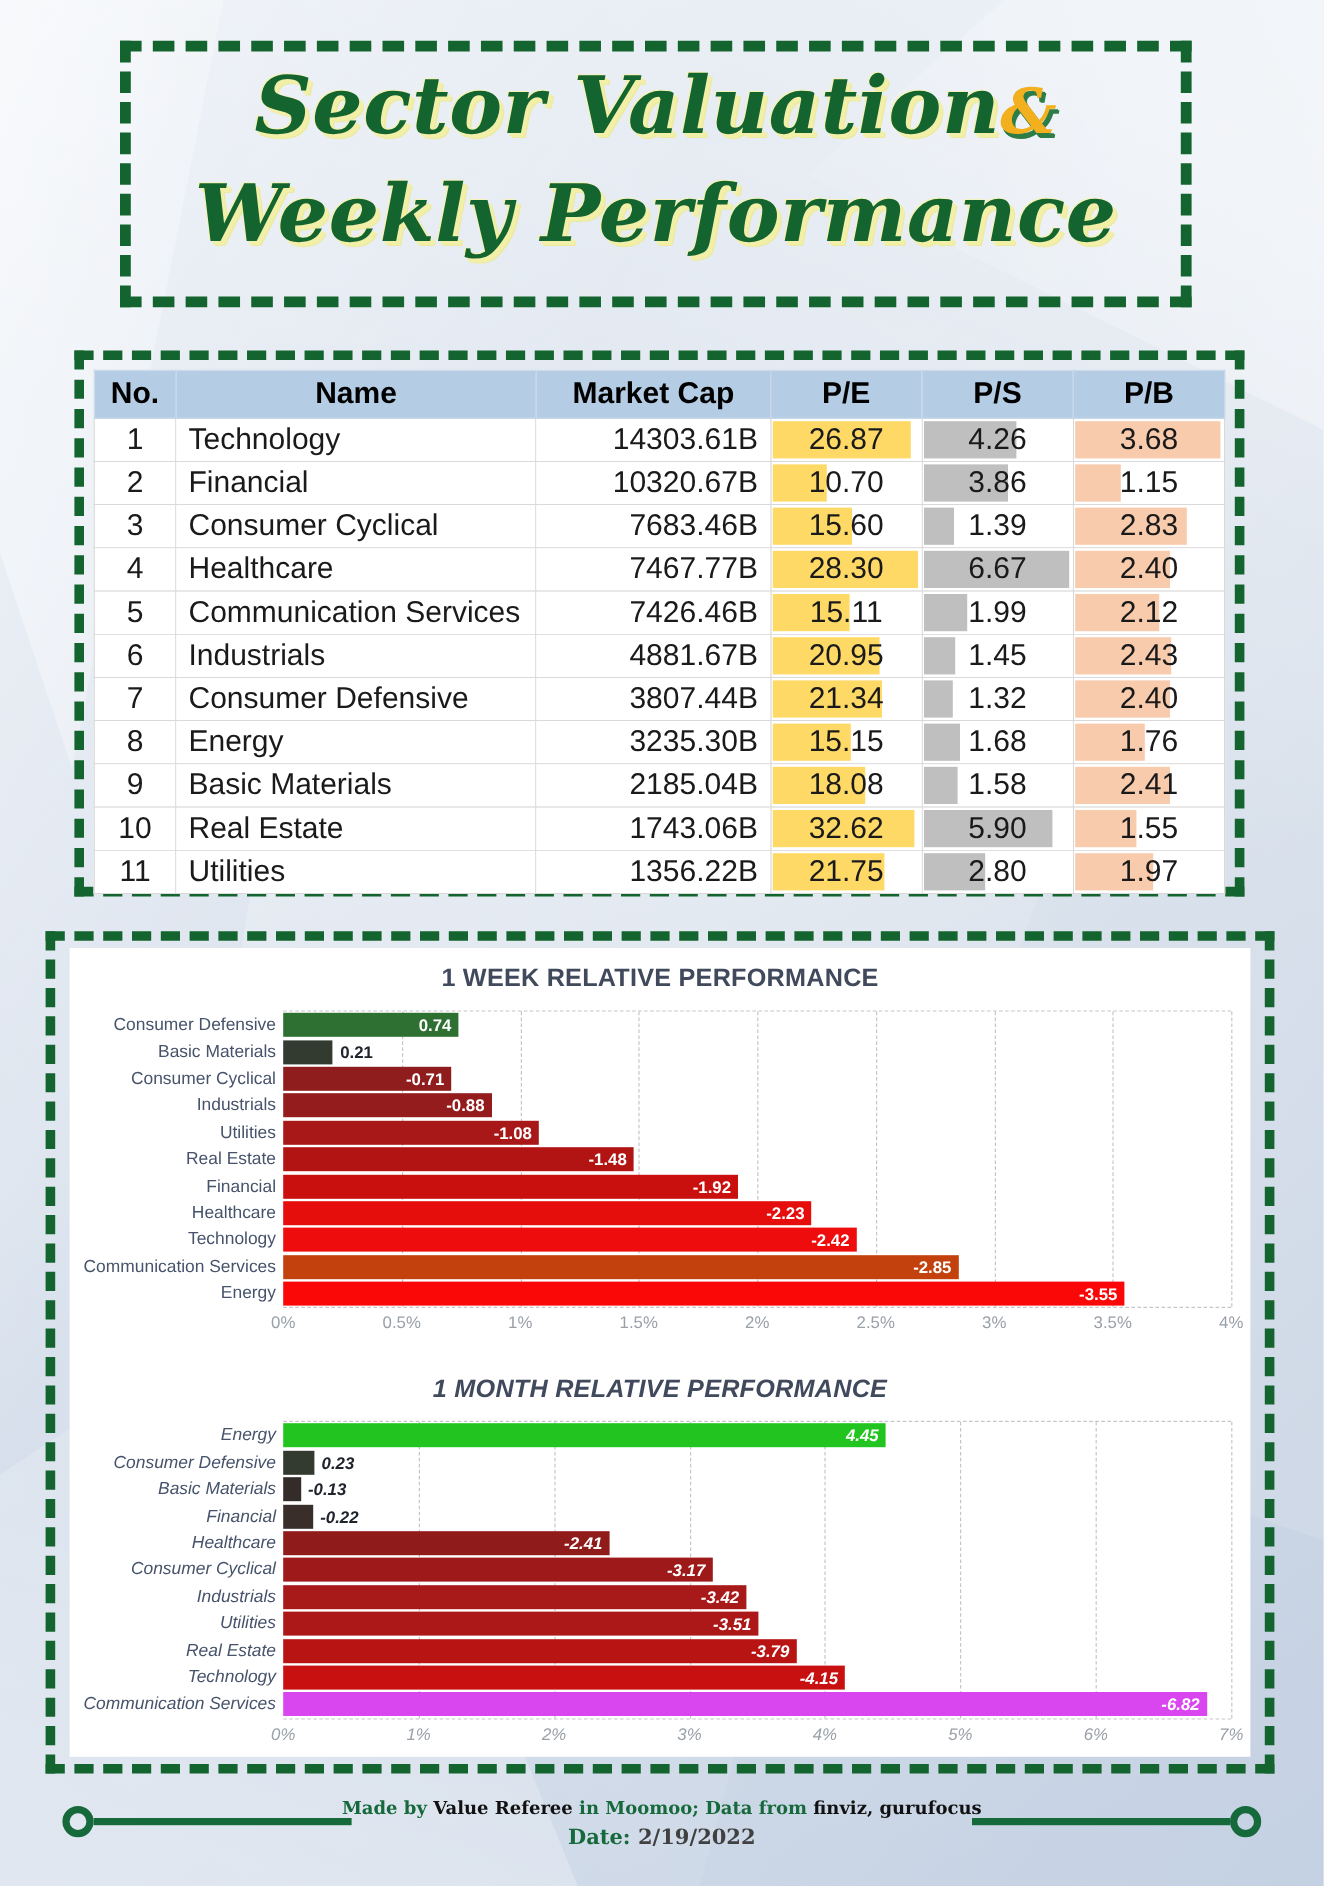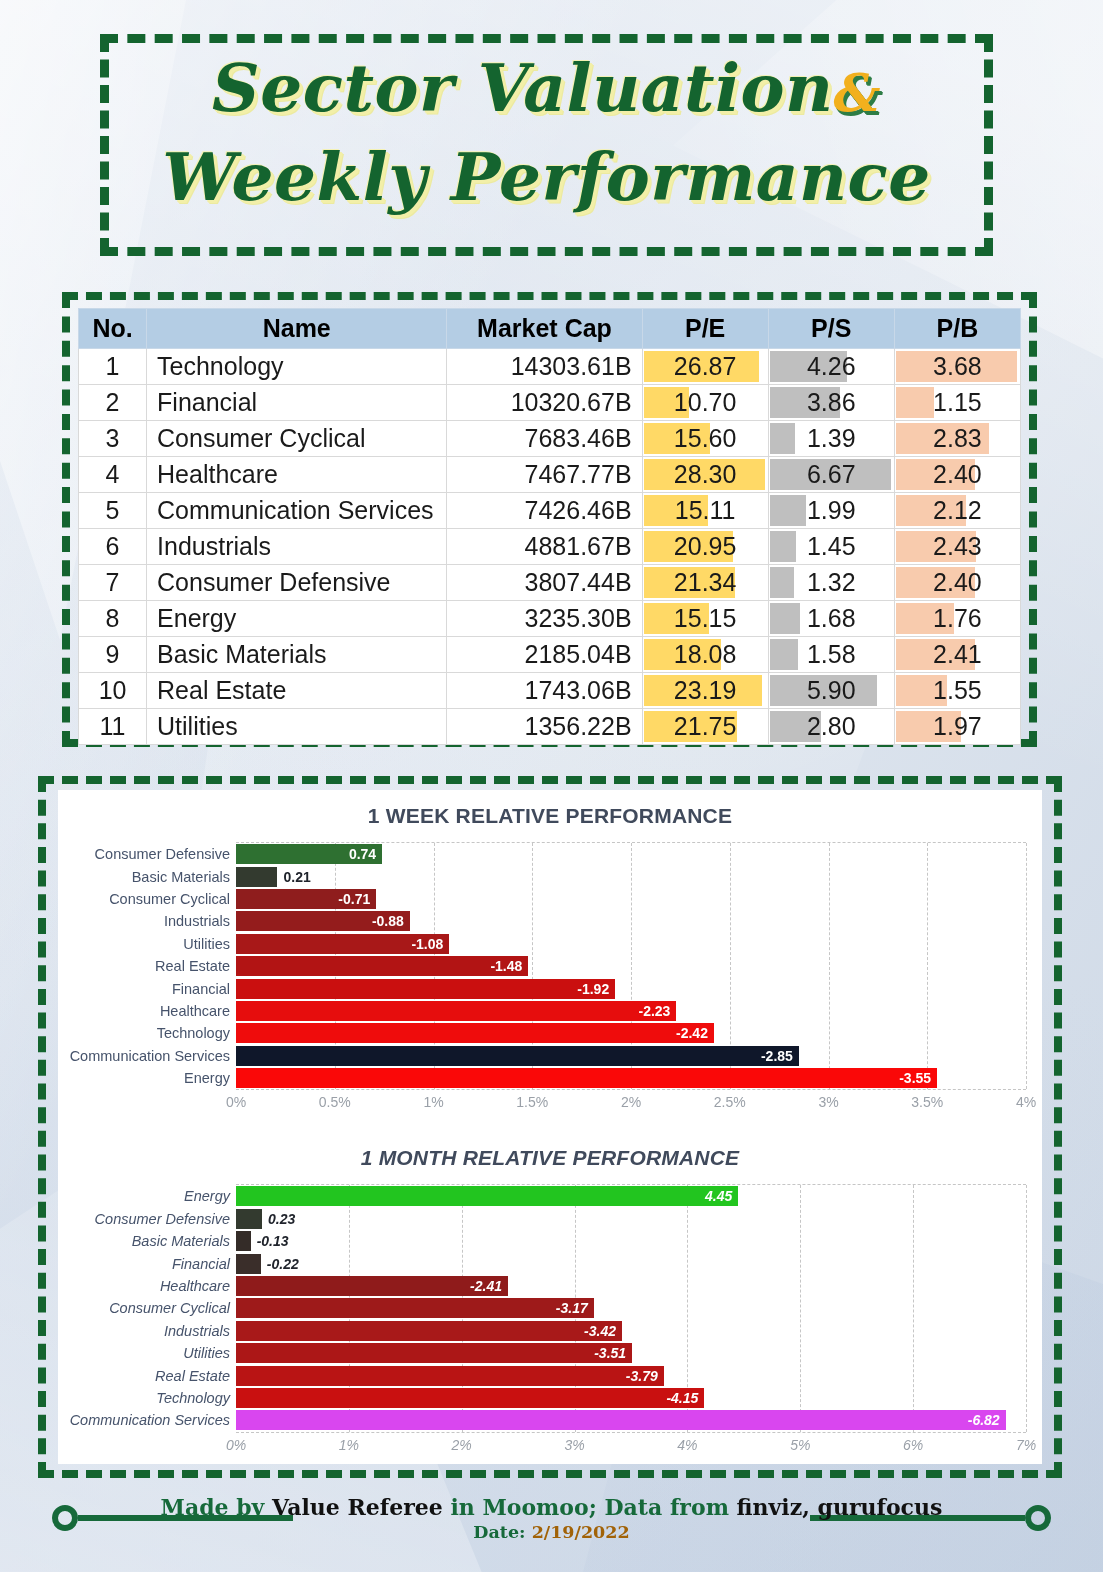--- a/index.html
+++ b/index.html
@@ -233,34 +233,34 @@
 
   
   .footer {
     position: absolute;
     left: 0; top: 1494px;
     width: 1103px;
     text-align: center;
   }
   .footer-line1 {
     font-family: "DejaVu Serif", serif;
-    font-size: 22px;
+    font-size: 15px;
     font-weight: 700;
     color: #16693a;
     line-height: 26px;
   }
   .footer-line1 .blk { color: #111; }
   .footer-line2 {
     font-family: "DejaVu Serif", serif;
     font-size: 17.5px;
     font-weight: 700;
     color: #16693a;
     line-height: 24px;
   }
-  .footer-line2 .blk { color: #a16207; }
+  .footer-line2 .blk { color: #404040; }
   .rule { position: absolute; top: 1515px; height: 6px; background: #16693a; }
   .rule.left  { left: 78px;  width: 215px; }
   .rule.right { right: 78px; width: 215px; }
   .ring { position: absolute; top: 1505px; width: 26px; height: 26px;
           border: 6px solid #16693a; border-radius: 50%; background: transparent; }
   .ring.left  { left: 52px; }
   .ring.right { right: 52px; }
 </style>
 </head>
 <body>
@@ -361,21 +361,21 @@
         <td class="c-name"><span class="cellval">Basic Materials</span></td>
         <td class="c-cap"><span class="cellval">2185.04B</span></td>
         <td class="c-num"><div class="dbar pe" style="width: 61.9703%;"></div><span class="cellval">18.08</span></td>
         <td class="c-num"><div class="dbar ps" style="width: 22.9775%;"></div><span class="cellval">1.58</span></td>
         <td class="c-num"><div class="dbar pb" style="width: 63.5245%;"></div><span class="cellval">2.41</span></td>
       </tr>
       <tr>
         <td class="c-no"><span class="cellval">10</span></td>
         <td class="c-name"><span class="cellval">Real Estate</span></td>
         <td class="c-cap"><span class="cellval">1743.06B</span></td>
-        <td class="c-num"><div class="dbar pe" style="width: 94.7721%;"></div><span class="cellval">23.19</span></td>
+        <td class="c-num"><div class="dbar pe" style="width: 94.7721%;"></div><span class="cellval">32.62</span></td>
         <td class="c-num"><div class="dbar ps" style="width: 85.8021%;"></div><span class="cellval">5.90</span></td>
         <td class="c-num"><div class="dbar pb" style="width: 40.856%;"></div><span class="cellval">1.55</span></td>
       </tr>
       <tr>
         <td class="c-no"><span class="cellval">11</span></td>
         <td class="c-name"><span class="cellval">Utilities</span></td>
         <td class="c-cap"><span class="cellval">1356.22B</span></td>
         <td class="c-num"><div class="dbar pe" style="width: 74.5495%;"></div><span class="cellval">21.75</span></td>
         <td class="c-num"><div class="dbar ps" style="width: 40.7196%;"></div><span class="cellval">2.80</span></td>
         <td class="c-num"><div class="dbar pb" style="width: 51.9266%;"></div><span class="cellval">1.97</span></td>
@@ -444,21 +444,21 @@
           </div>
         </div>
         <div class="row">
           <span class="cat">Technology</span>
           <div class="bar" style="width: 60.5%; background: rgb(239, 12, 12);">
             <span class="lbl-in">-2.42</span>
           </div>
         </div>
         <div class="row">
           <span class="cat">Communication Services</span>
-          <div class="bar" style="width: 71.25%; background: #0f172a;">
+          <div class="bar" style="width: 71.25%; background: #c2410c;">
             <span class="lbl-in">-2.85</span>
           </div>
         </div>
         <div class="row">
           <span class="cat">Energy</span>
           <div class="bar" style="width: 88.75%; background: rgb(250, 8, 8);">
             <span class="lbl-in">-3.55</span>
           </div>
         </div>
       </div>

